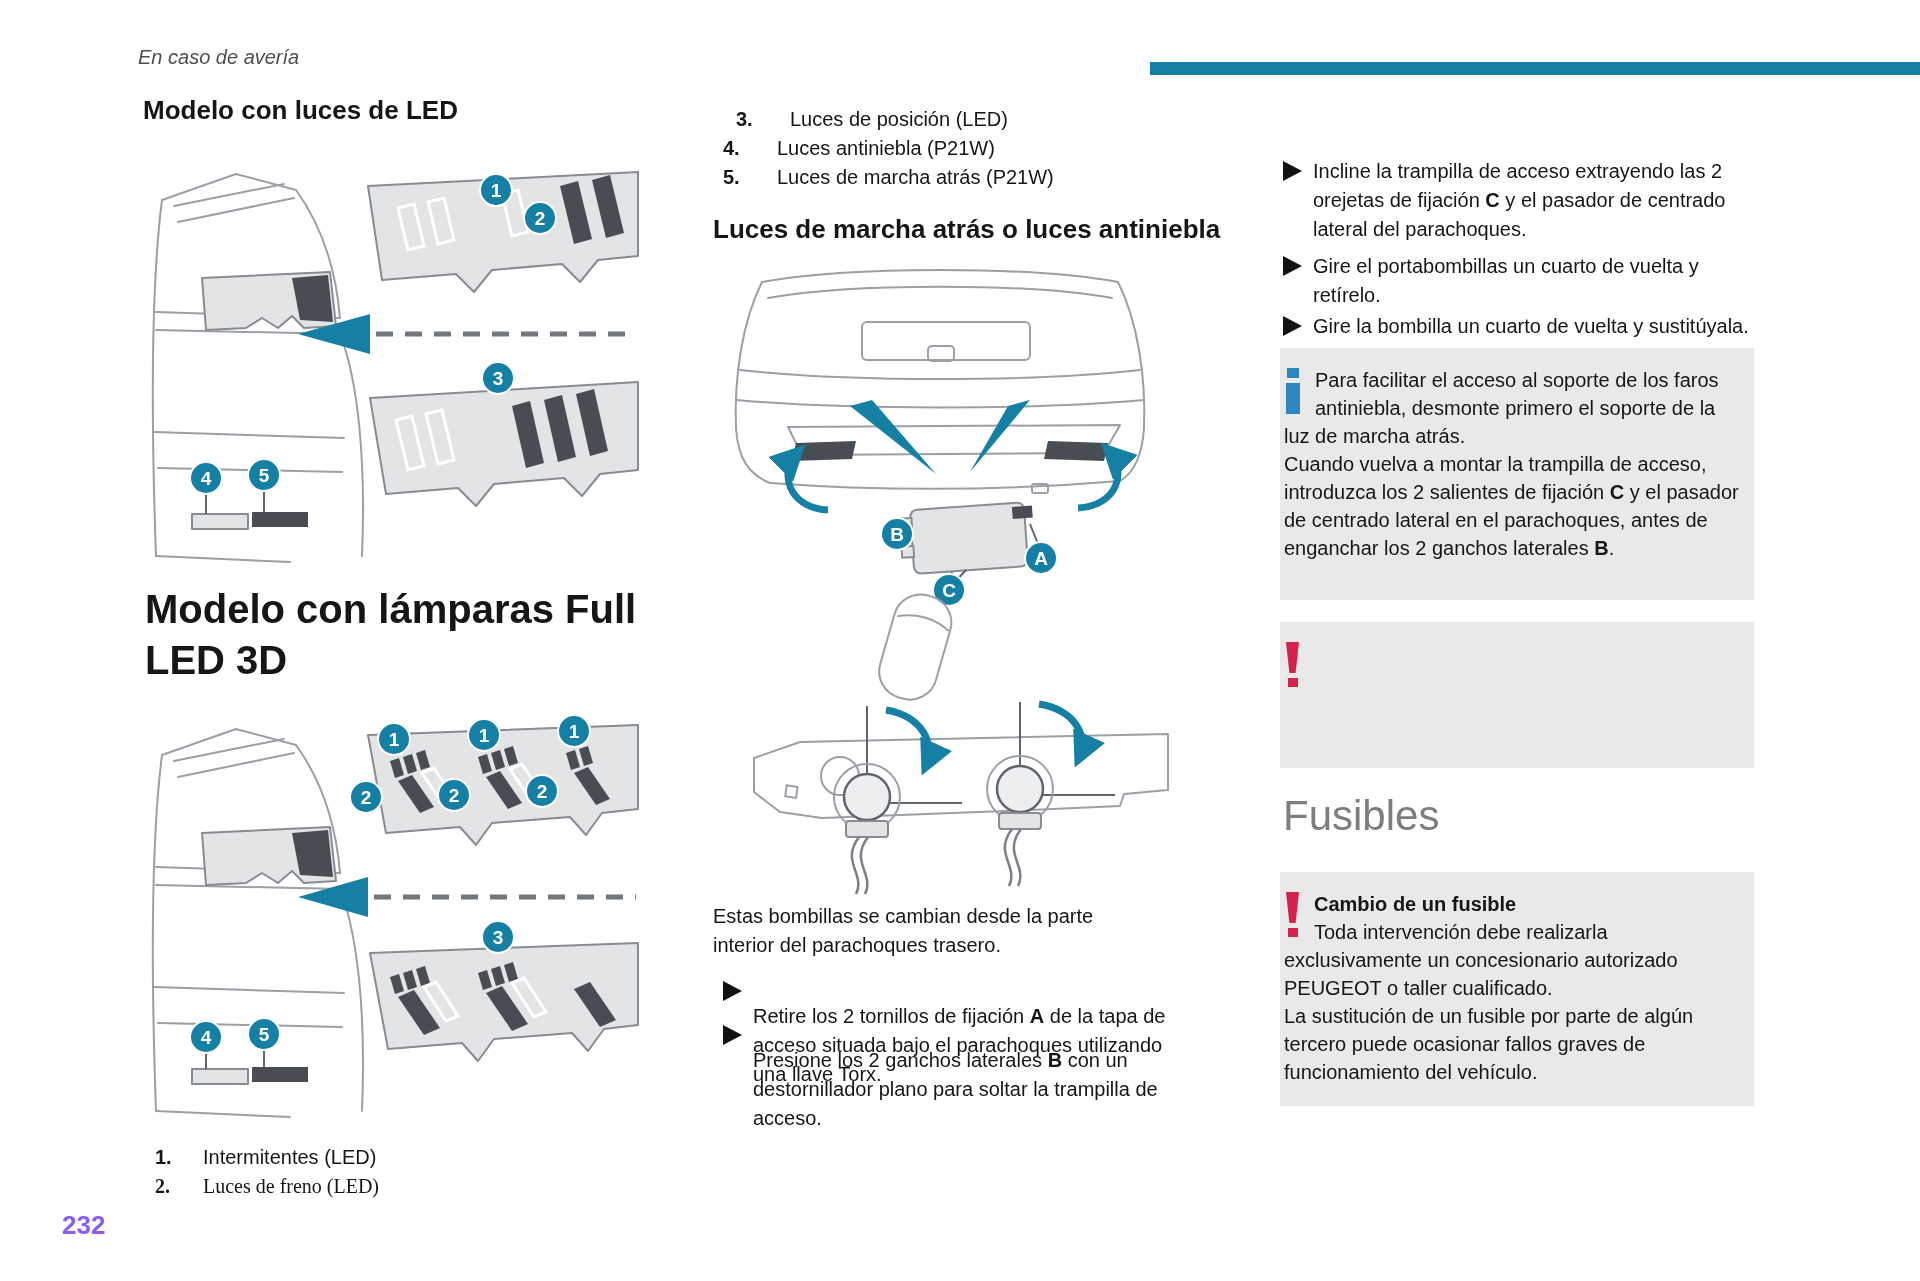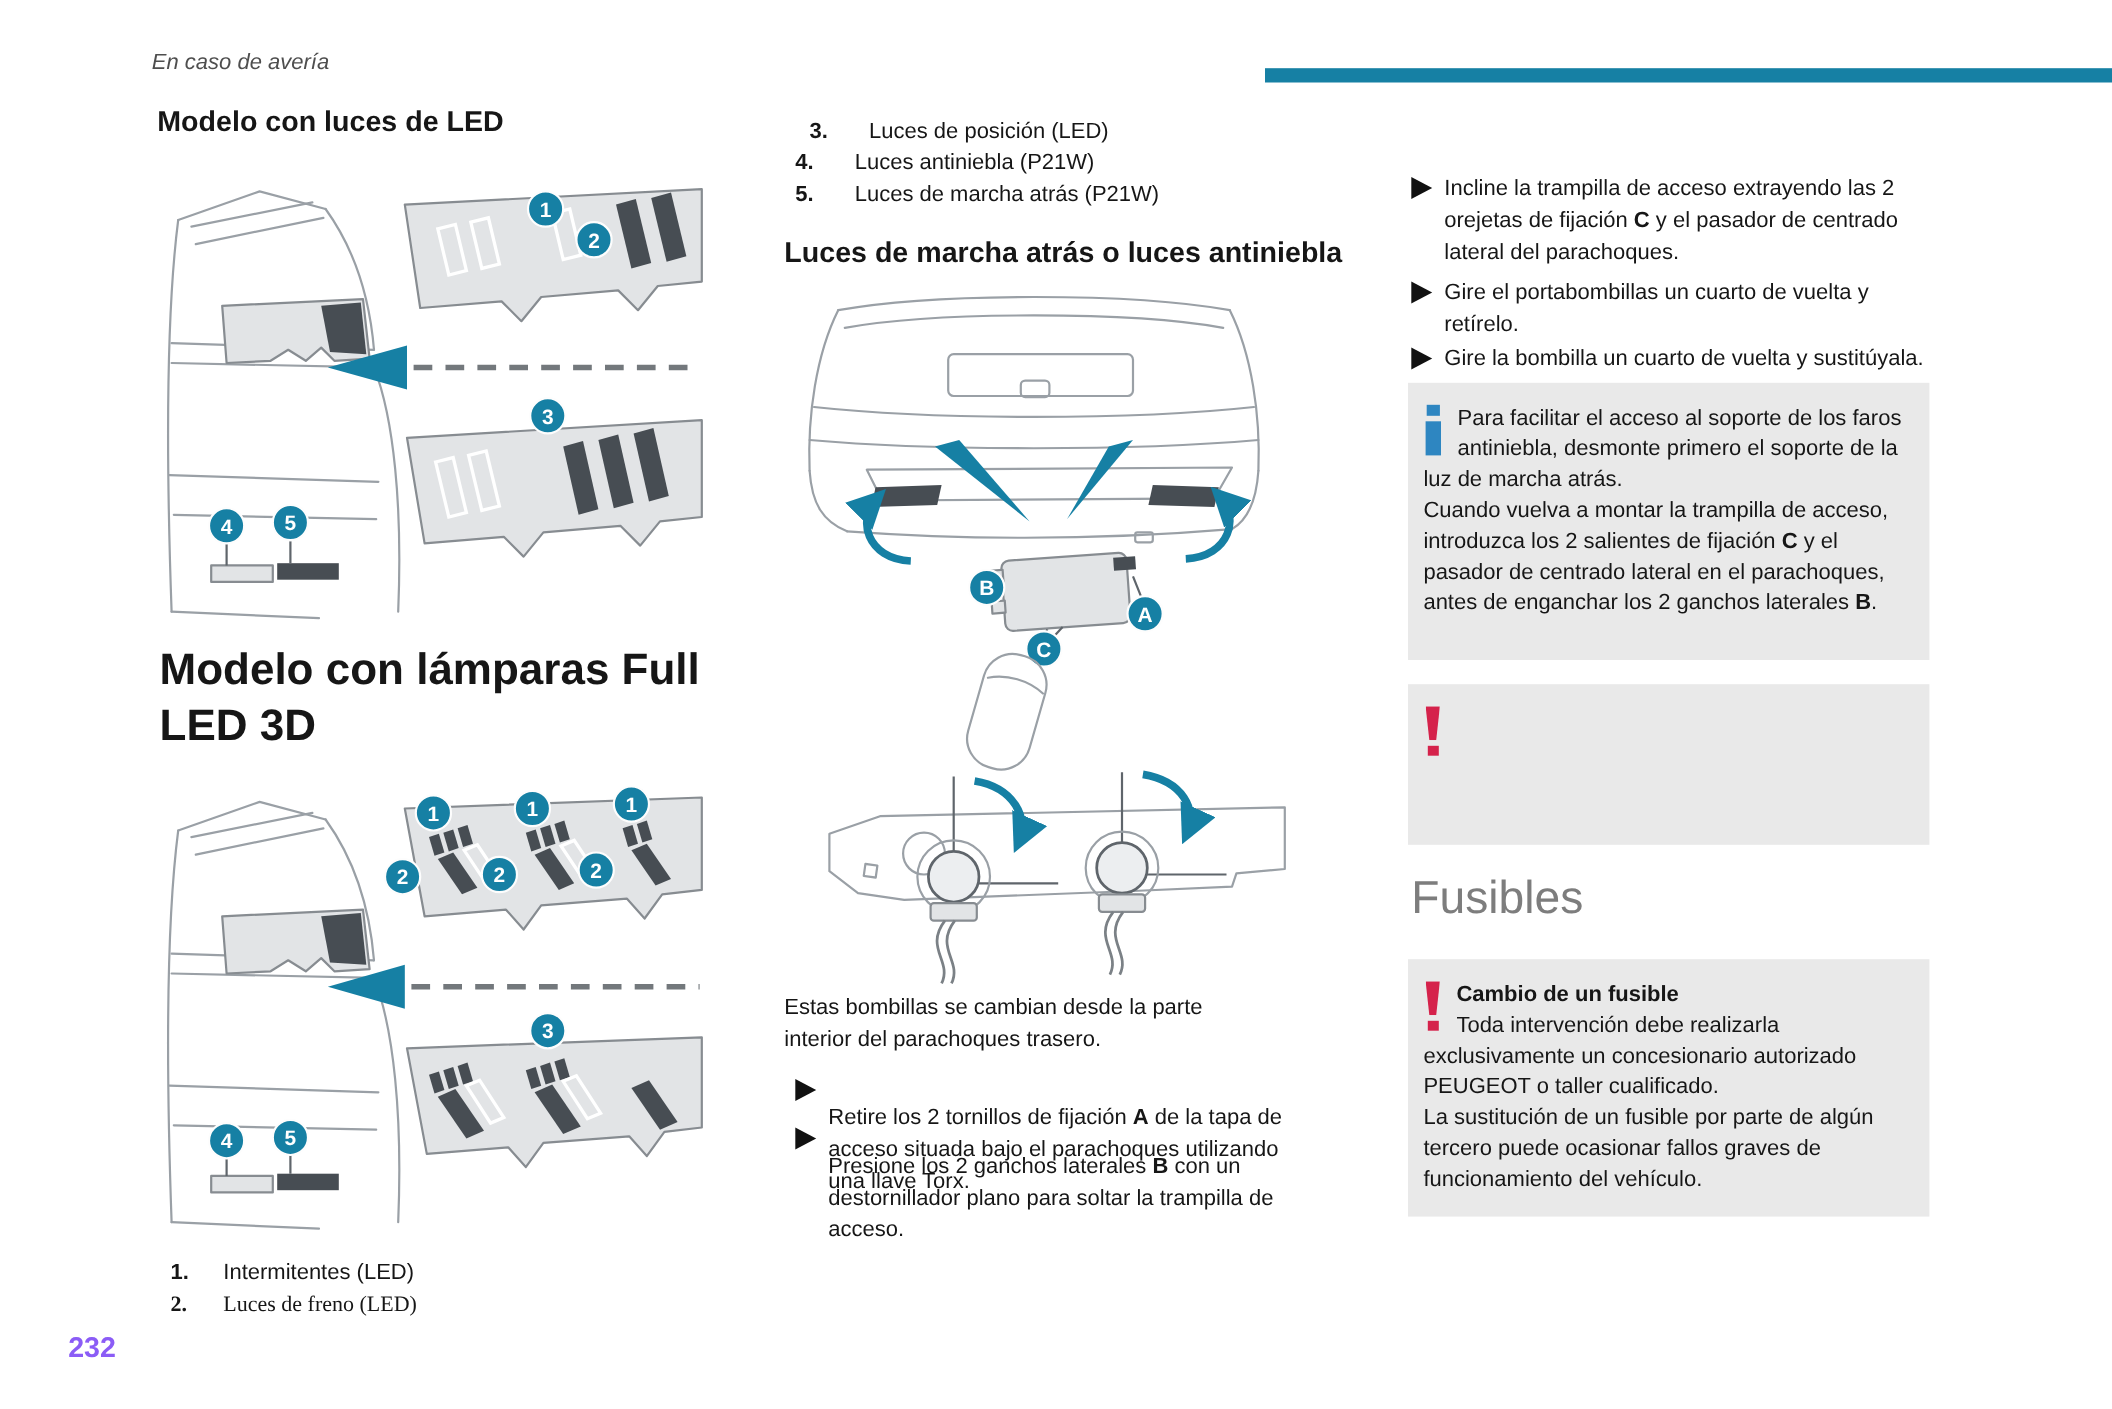--- a/index.html
+++ b/index.html
@@ -31,21 +31,21 @@
   .bullet{font-size:20px;line-height:29px;}
   .tri{position:absolute;left:0;top:4px;width:0;height:0;
        border-top:10px solid transparent;border-bottom:10px solid transparent;
        border-left:19px solid #111111;}
   .bullet .btext{margin-left:30px;}
   .b-mid{left:723px;} .b-mid .btext{width:415px;margin-top:25px;}
   #mb0{top:977px;} #mb1{top:1021px;}
   .b-right{left:1283px;margin-top:40px;} .b-right .btext{width:452px;}
   #rb0{top:117px;} #rb1{top:212px;} #rb2{top:272px;}
   .graybox{left:1280px;width:474px;background:var(--box-bg);box-sizing:border-box;
-           padding:18px 12px 20px 14px;font-size:20px;line-height:28px;}
+           padding:18px 12px 20px 4px;font-size:20px;line-height:28px;}
   #box-info{top:348px;min-height:252px;}
   #box-warn{top:622px;min-height:146px;}
   #box-fuse{top:872px;min-height:234px;}
   .graybox p{margin:0;white-space:pre-wrap;}
   .boxtitle{display:block;font-weight:bold;}
   .icon-i{float:left;width:15px;height:46px;margin:2px 14px 2px 2px;position:relative;}
   .icon-i::before{content:"";position:absolute;left:1px;top:0;width:12px;height:10px;background:var(--info);}
   .icon-i::after{content:"";position:absolute;left:0;top:15px;width:14px;height:31px;background:var(--info);}
   .icon-excl{float:left;width:15px;height:46px;margin:2px 14px 2px 1px;position:relative;}
   .icon-excl::before{content:"";position:absolute;left:1px;top:0;width:13px;height:31px;background:var(--warning);

